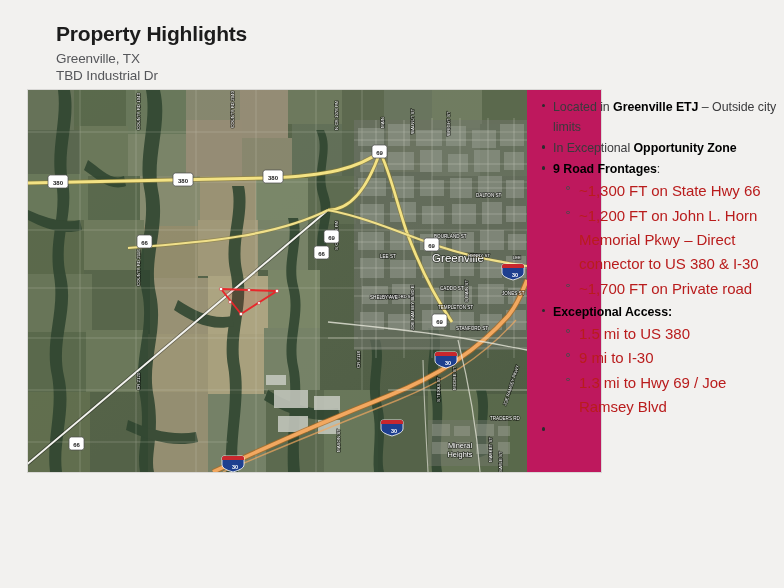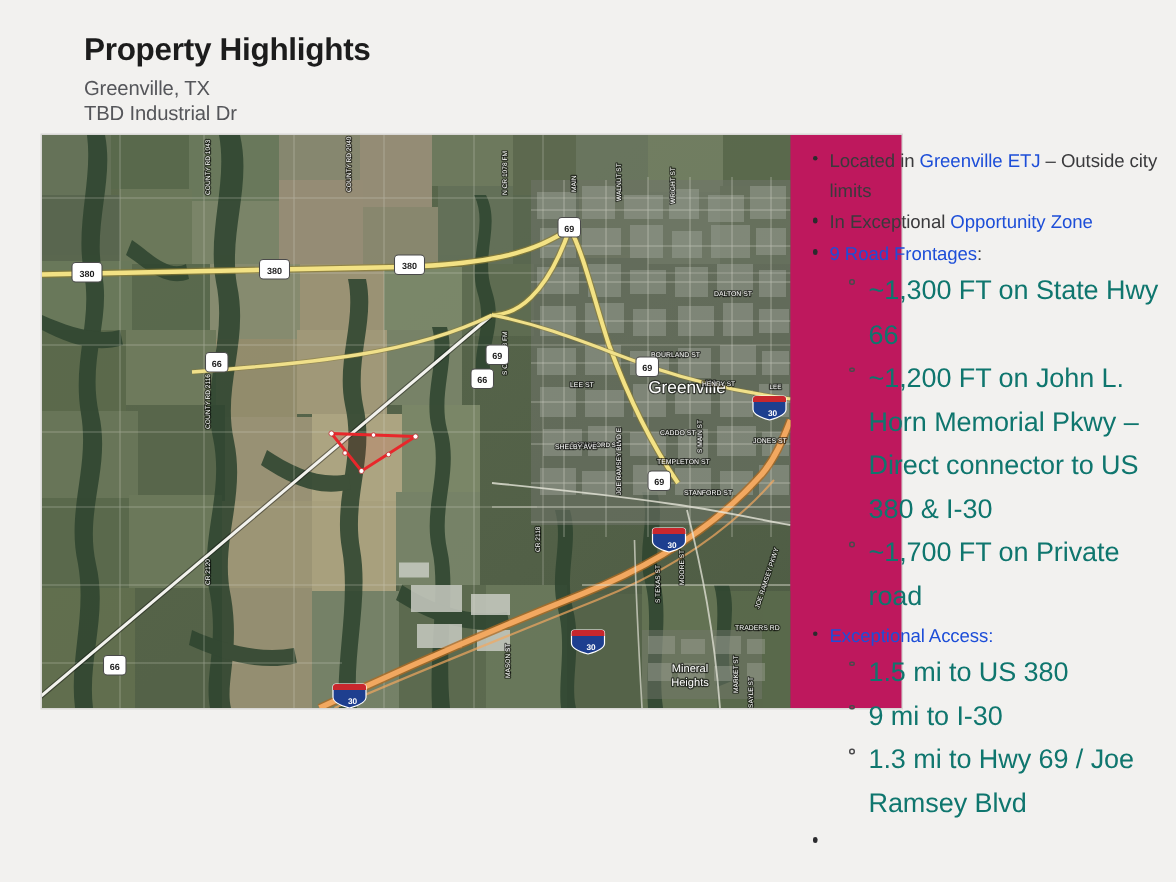--- a/index.html
+++ b/index.html
@@ -82,37 +82,37 @@
   }
   ul.lvl2 {
     list-style: none;
     margin: 0;
     padding: 0;
   }
   ul.lvl2 > li {
     position: relative;
     padding-left: 16px;
     margin-left: 10px;
-    font-size: 18px;
+    font-size: 15px;
     line-height: 1.62;
-    color: #0f766e;
+    color: #b91c1c;
     letter-spacing: -0.05px;
   }
   ul.lvl2 > li > .bullet-ring {
     position: absolute;
     left: 3px;
     top: 7px;
     width: 3.6px;
     height: 3.6px;
     border-radius: 50%;
     border: 1px solid #4a4a4c;
     background: transparent;
     box-sizing: border-box;
   }
-  .b { font-weight: normal; color: #1d4ed8; }
+  .b { font-weight: bold; color: #000000; }
 
   
   .maplbl {
     font-family: "Liberation Sans", sans-serif;
     fill: #ffffff;
     paint-order: stroke;
     stroke: rgba(0,0,0,0.55);
     stroke-width: 1.6px;
     stroke-linejoin: round;
   }

